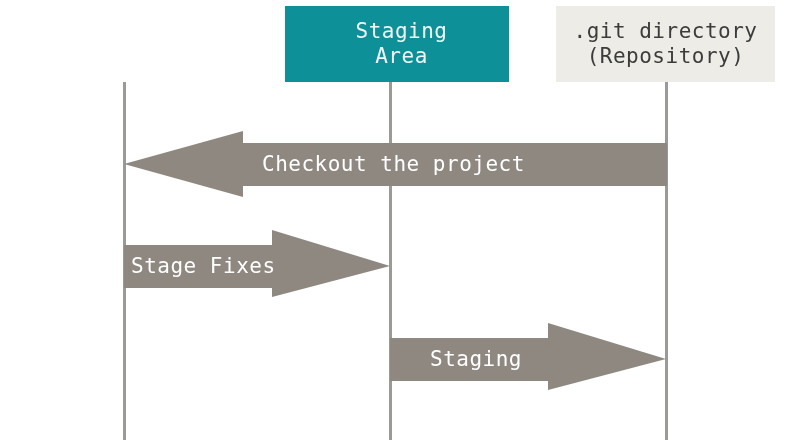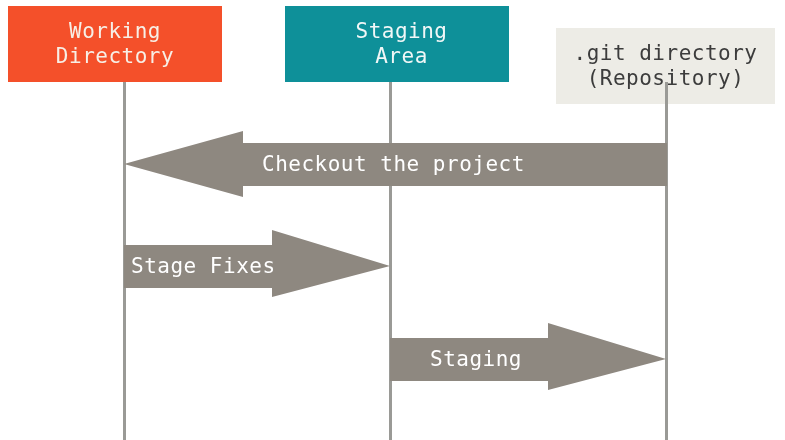--- a/index.html
+++ b/index.html
@@ -38,21 +38,20 @@
     background: #0e9099;
     color: #f1f7f7;
     font-size: 21px;
     padding-left: 9px;
   }
   #box-repo {
     left: 556px; top: 6px; width: 219px; height: 76px;
     background: #edece6;
     color: #3c3c3c;
     font-size: 21px;
-    margin-top: 22px;
   }
 
   
   .lifeline {
     position: absolute;
     width: 3px;
     background: #9a9a96;
     top: 82px;
     height: 358px;
   }
@@ -76,24 +75,20 @@
   }
   #label-checkout { left: 262px; top: 152px; }
   #label-stage    { left: 131px; top: 254px; }
   #label-commit   { left: 430px; top: 347px; }
 </style>
 </head>
 <body>
 
 <div id="canvas">
 
-  <div class="stage-box" id="box-working">
-    <span>Working
-Directory</span>
-  </div>
 
   <div class="stage-box" id="box-staging">
     <span>Staging
 Area</span>
   </div>
 
   <div class="stage-box" id="box-repo">
     <span>.git directory
 (Repository)</span>
   </div>

